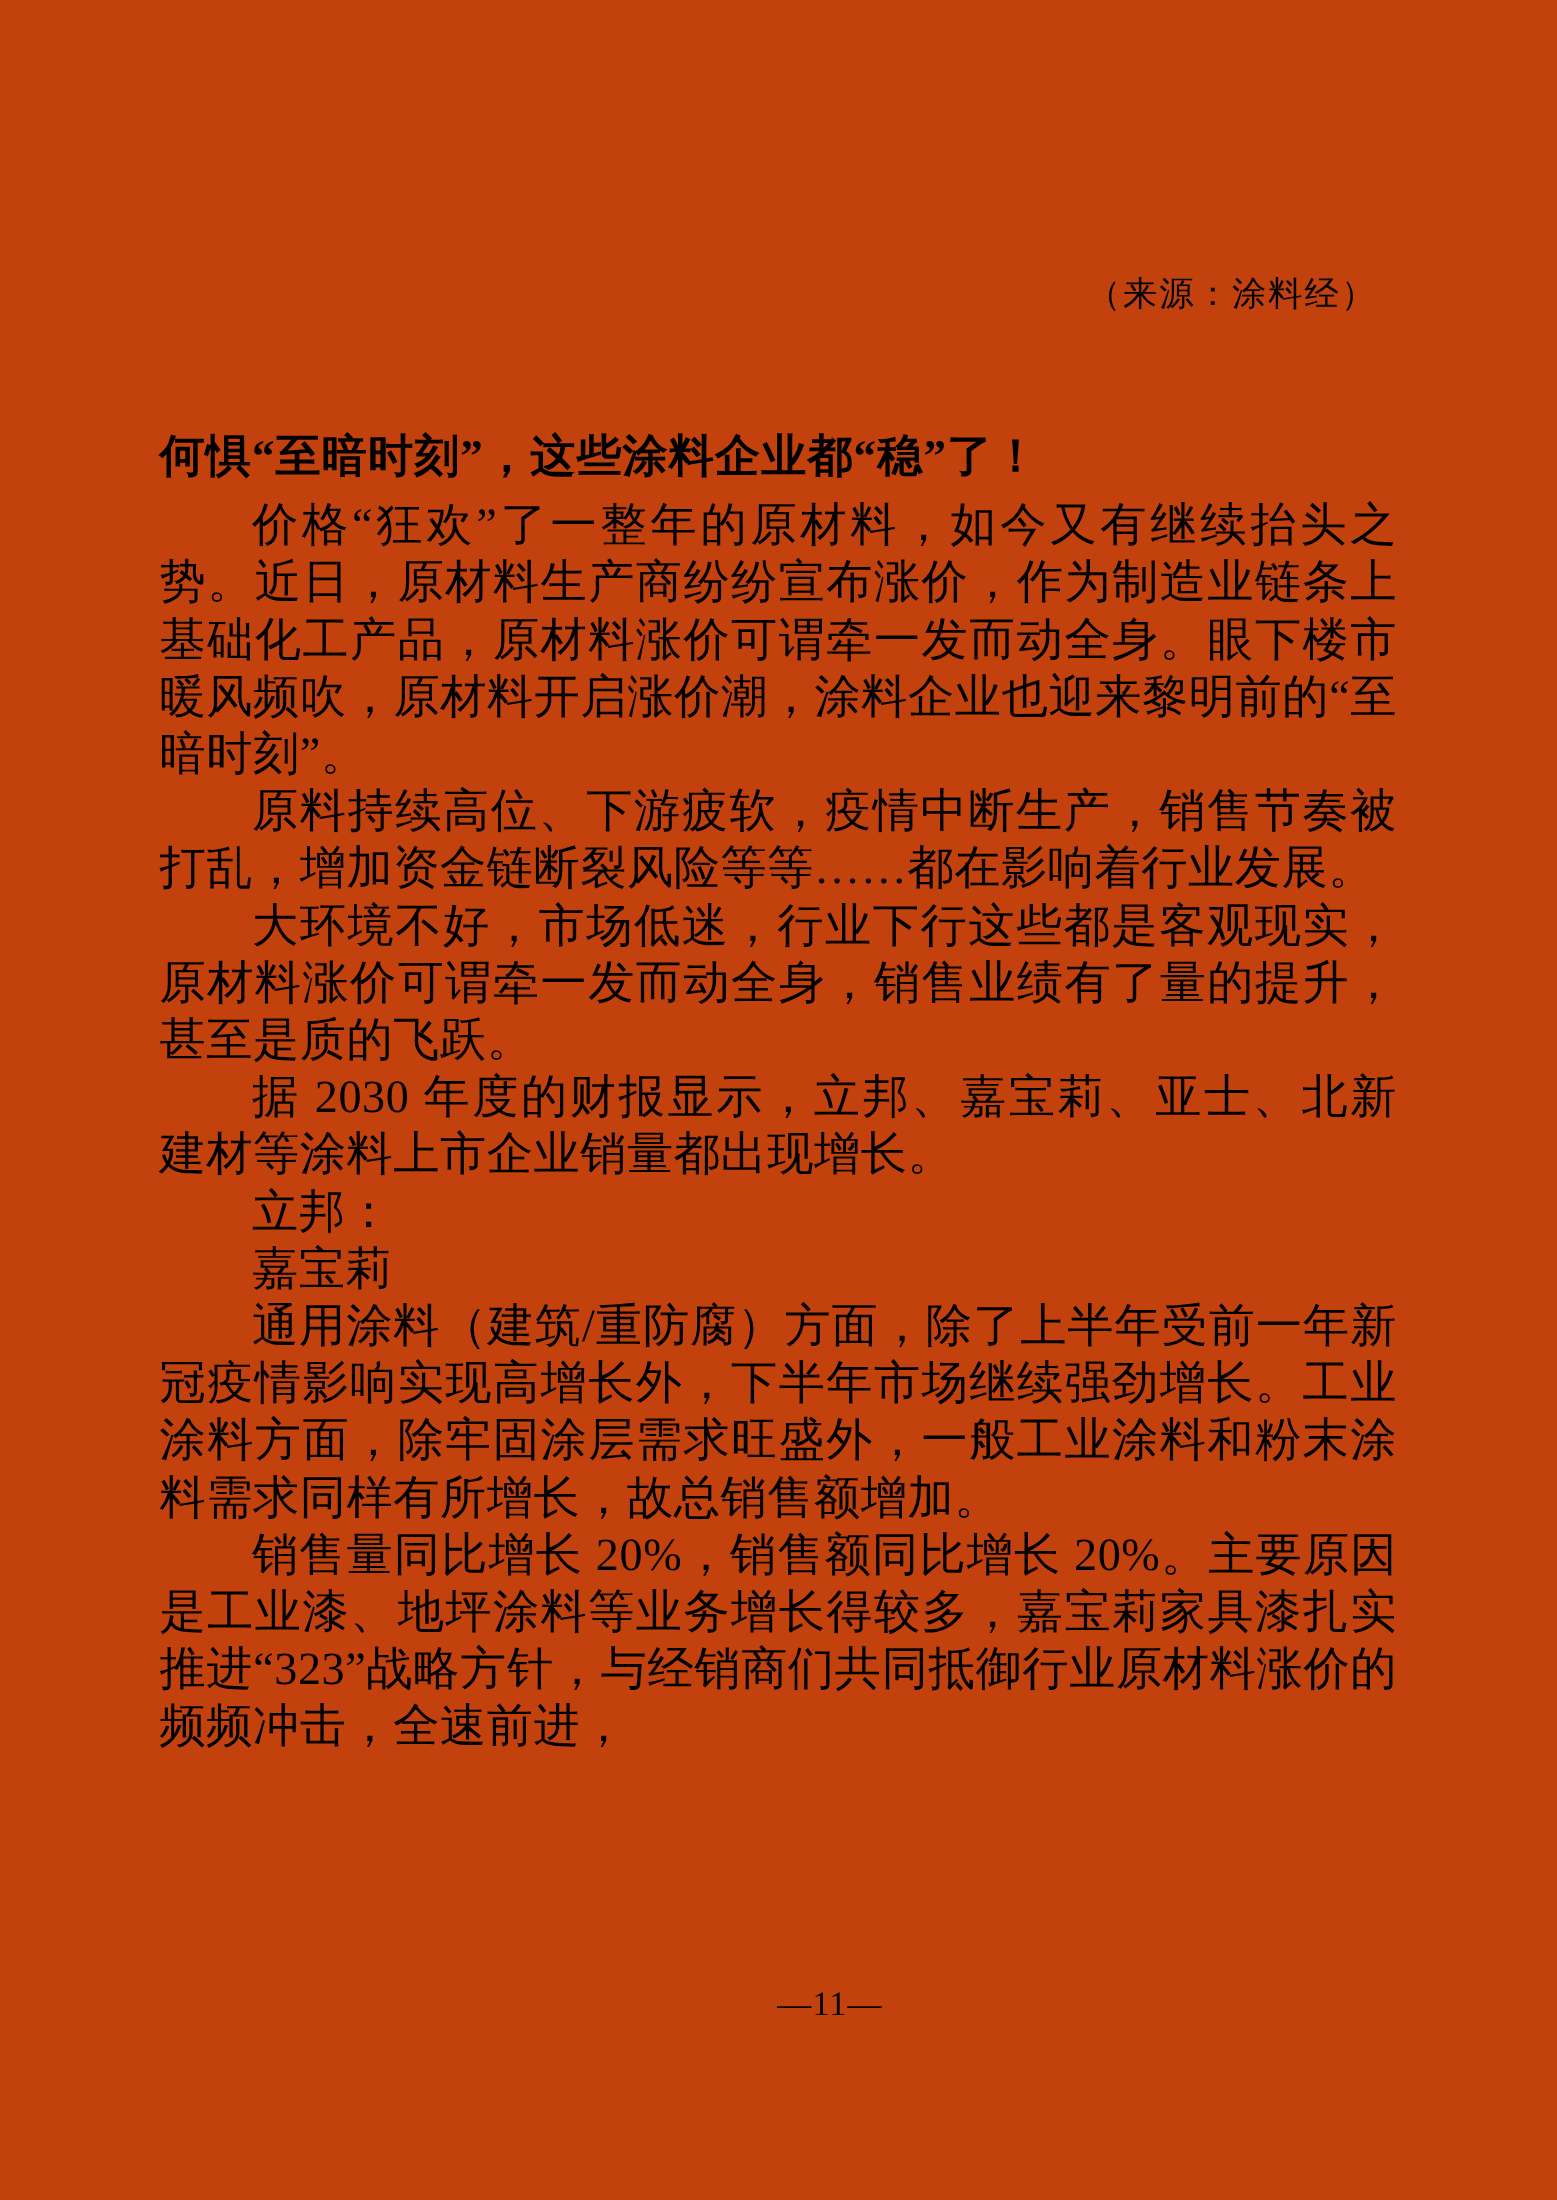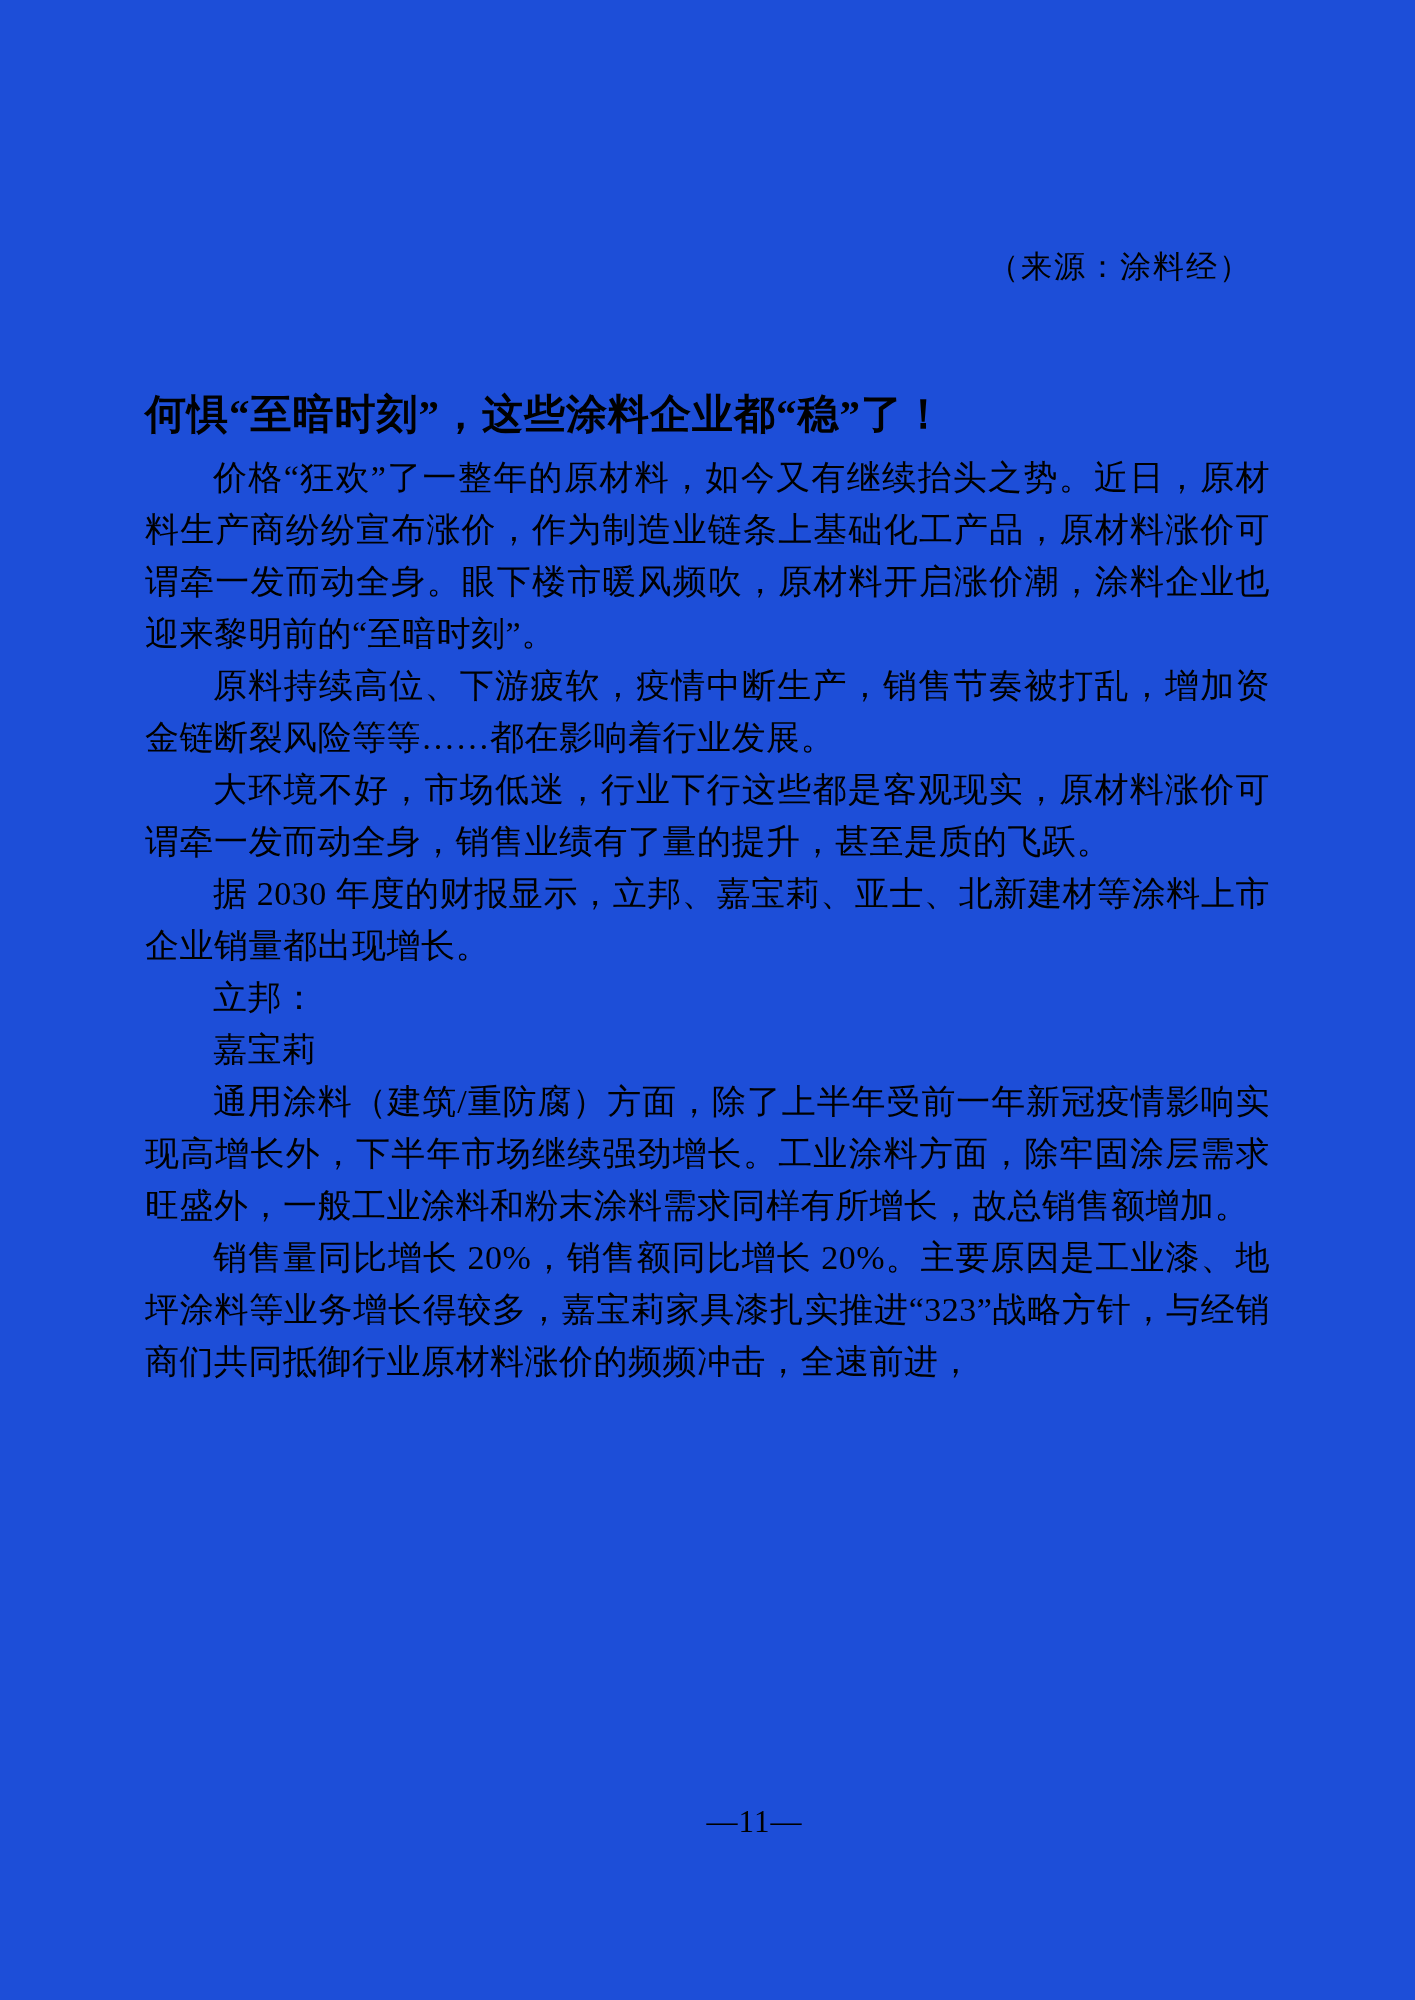--- a/index.html
+++ b/index.html
@@ -11,21 +11,21 @@
     width: 1415px;
     height: 2000px;
     position: relative;
     font-family: "Liberation Serif", "DejaVu Serif", serif;
     color: #000000;
     overflow: hidden;
   }
   .page {
     position: absolute;
     inset: 0;
-    background: #1d4ed8;
+    background: #c2410c;
   }
   .source-line {
     position: absolute;
     top: 246px;
     right: 163px;
     font-size: 31px;
     letter-spacing: 2px;
     white-space: nowrap;
   }
   .doc-title {
@@ -37,21 +37,21 @@
     font-size: 41px;
     font-weight: bold;
     letter-spacing: 1px;
     white-space: nowrap;
   }
   .body-text {
     position: absolute;
     top: 452px;
     left: 145px;
     width: 1125px;
-    font-size: 34px;
+    font-size: 42px;
     line-height: 52px;
   }
   .body-text p {
     margin: 0;
     text-indent: 2em;
     text-align: justify;
     text-justify: inter-ideograph;
     letter-spacing: 0.5px;
   }
   .page-number {

